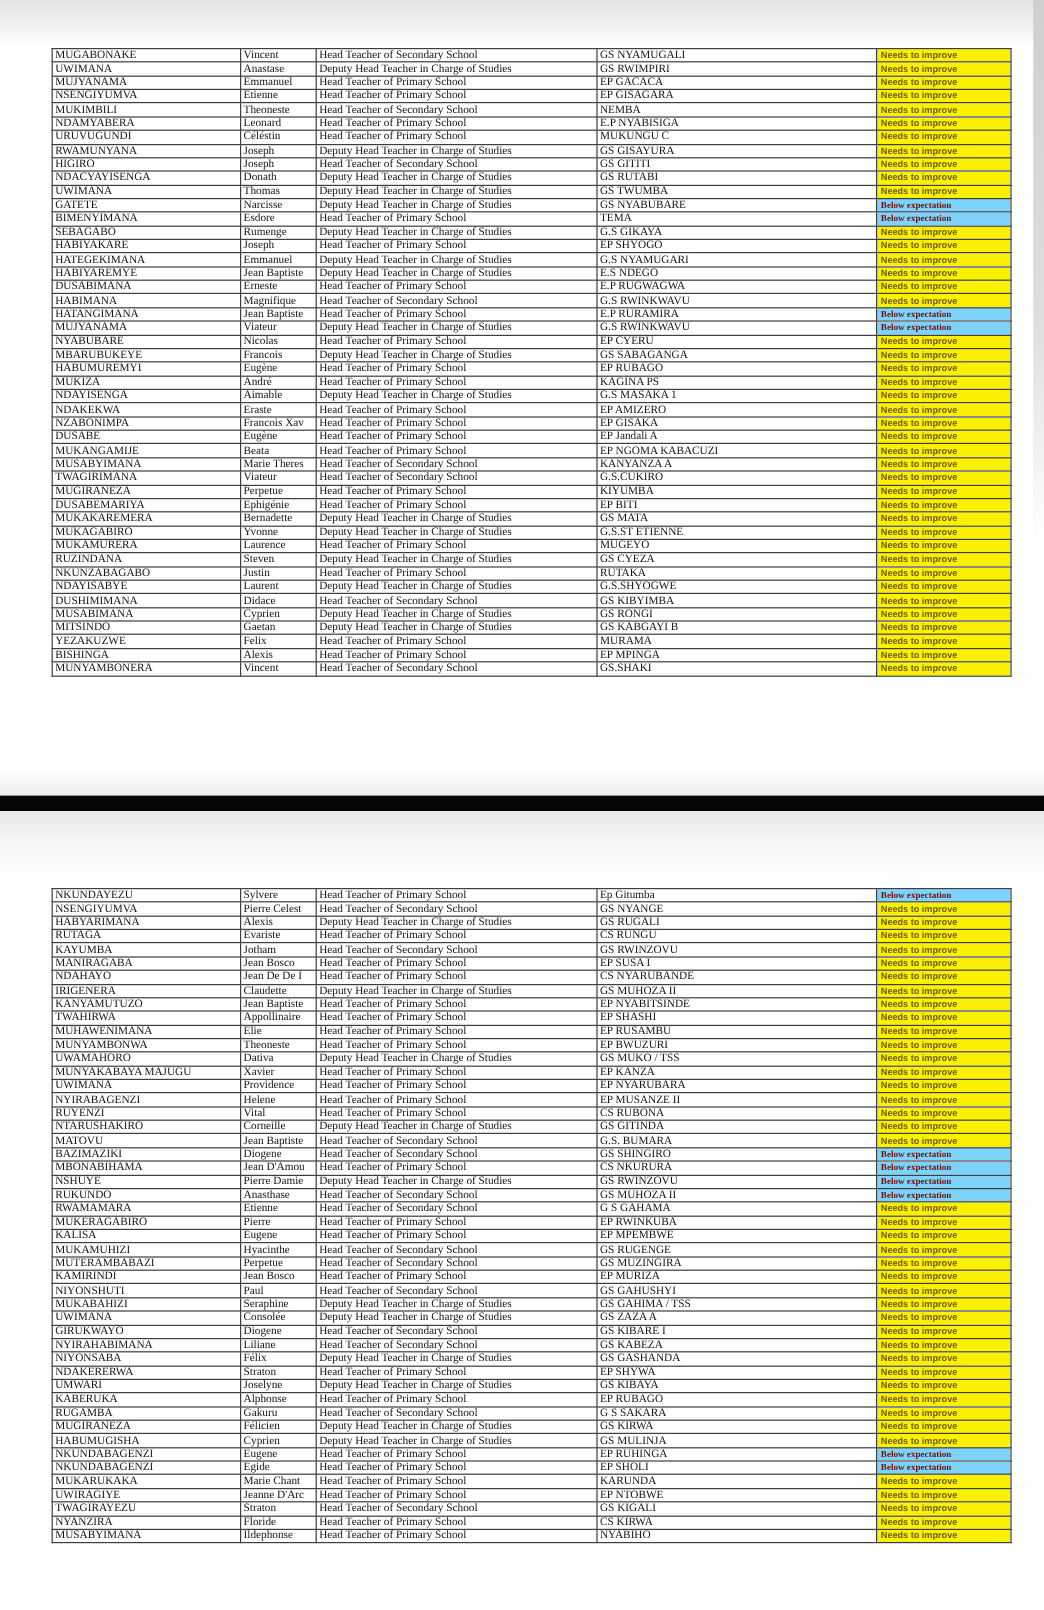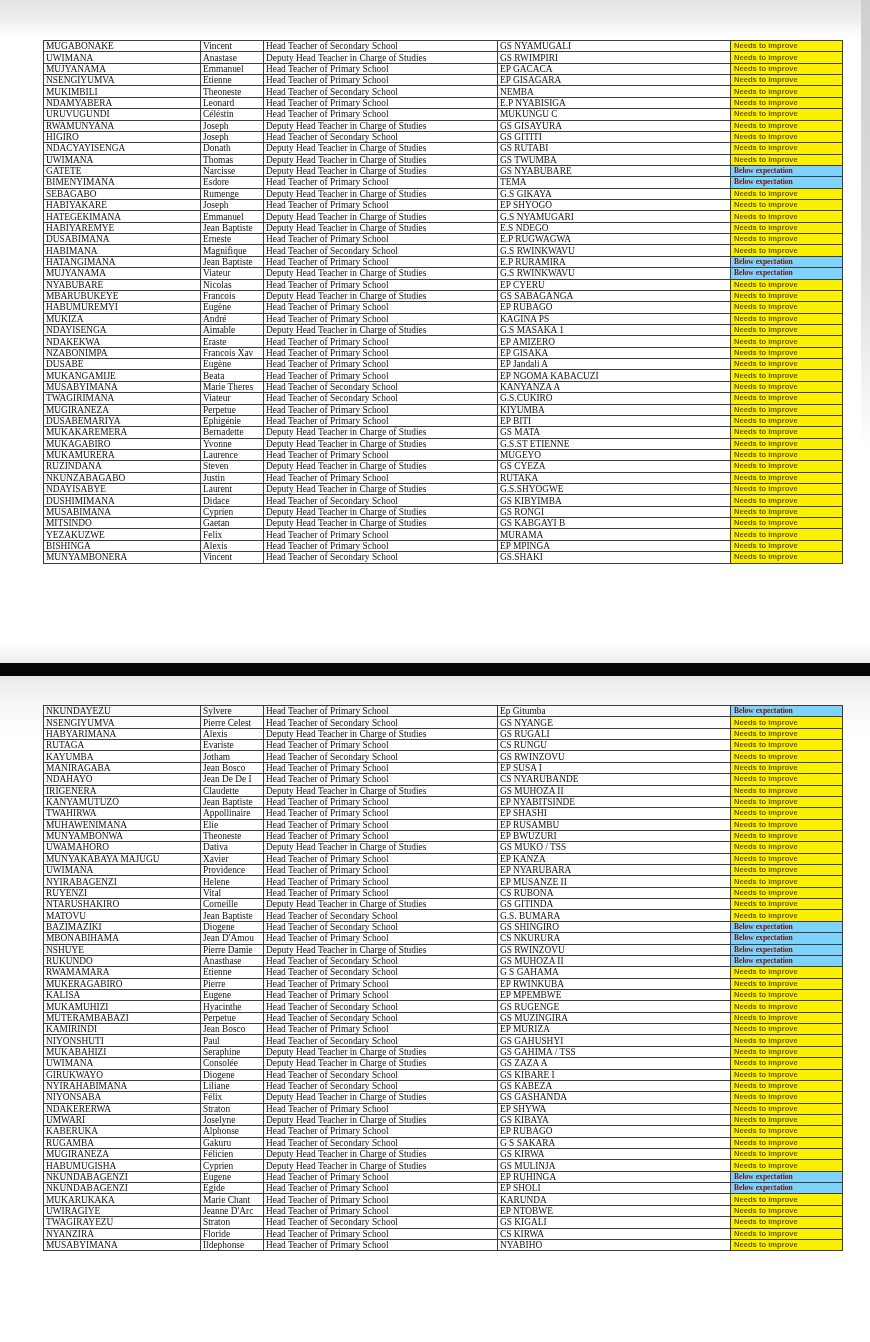--- a/index.html
+++ b/index.html
@@ -6,21 +6,21 @@
   .screen{position:relative;width:870px;height:1342px;background:#ffffff;overflow:hidden;font-family:"Liberation Serif",serif;}
   .top-shade{position:absolute;left:0;top:0;width:870px;height:37px;background:linear-gradient(180deg,#e4e4e4 0%,#efefef 55%,#ffffff 100%);}
   .right-shade{position:absolute;right:0;top:0;width:9px;height:450px;background:linear-gradient(180deg,#cfcfcf 0%,#dedede 60%,rgba(255,255,255,0) 100%);}
   .separator{position:absolute;left:0;top:663px;width:870px;height:13px;background:#070707;}
   .below-shade{position:absolute;left:0;top:676px;width:870px;height:58px;background:linear-gradient(180deg,#e9e9e9 0%,#f6f6f6 45%,#ffffff 100%);}
   .above-shade{position:absolute;left:0;top:641px;width:870px;height:22px;background:linear-gradient(180deg,#ffffff 0%,#ededed 100%);}
 
   table.staff-table{position:absolute;left:43px;width:663px;border-collapse:collapse;table-layout:fixed;
     font-size:9.4px;color:#141414;}
   table.table-0{top:40px;}
-  table.table-1{top:705px;}
+  table.table-1{top:740px;}
   .staff-table td{border:1px solid #3e3e3e;height:10.37px;line-height:10px;padding:0 0 0 2px;
     overflow:hidden;white-space:nowrap;vertical-align:middle;}
   .col-surname{width:157px;}
   .col-first{width:63px;}
   .col-title{width:234px;}
   .col-school{width:233px;}
   .col-status{width:112px;}
   td.status-cell{font-family:"Liberation Sans",sans-serif;font-size:7.6px;font-weight:700;padding-left:3px;}
   td.status-needs{background:#FBF000;color:#6d5a00;}
   td.status-below{background:#7dd3fc;color:#701309;font-family:Liberation Serif, serif;}

